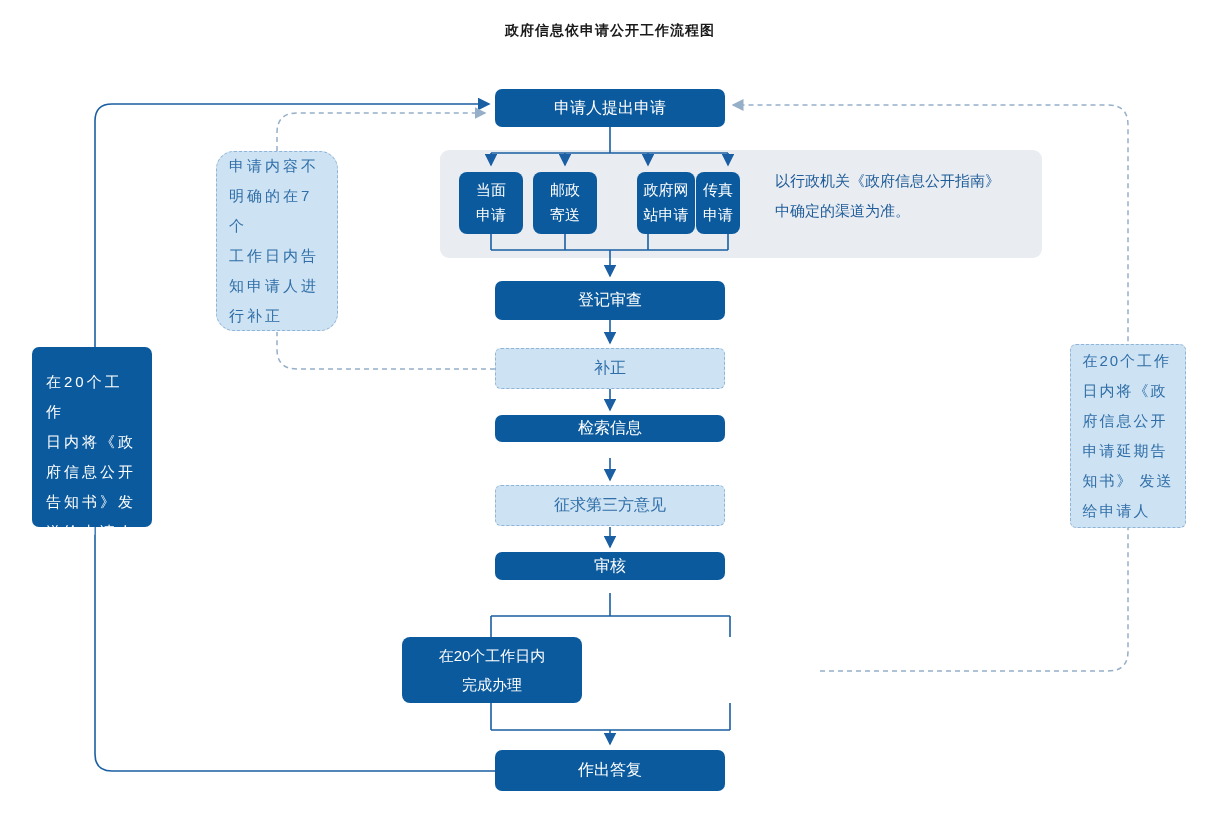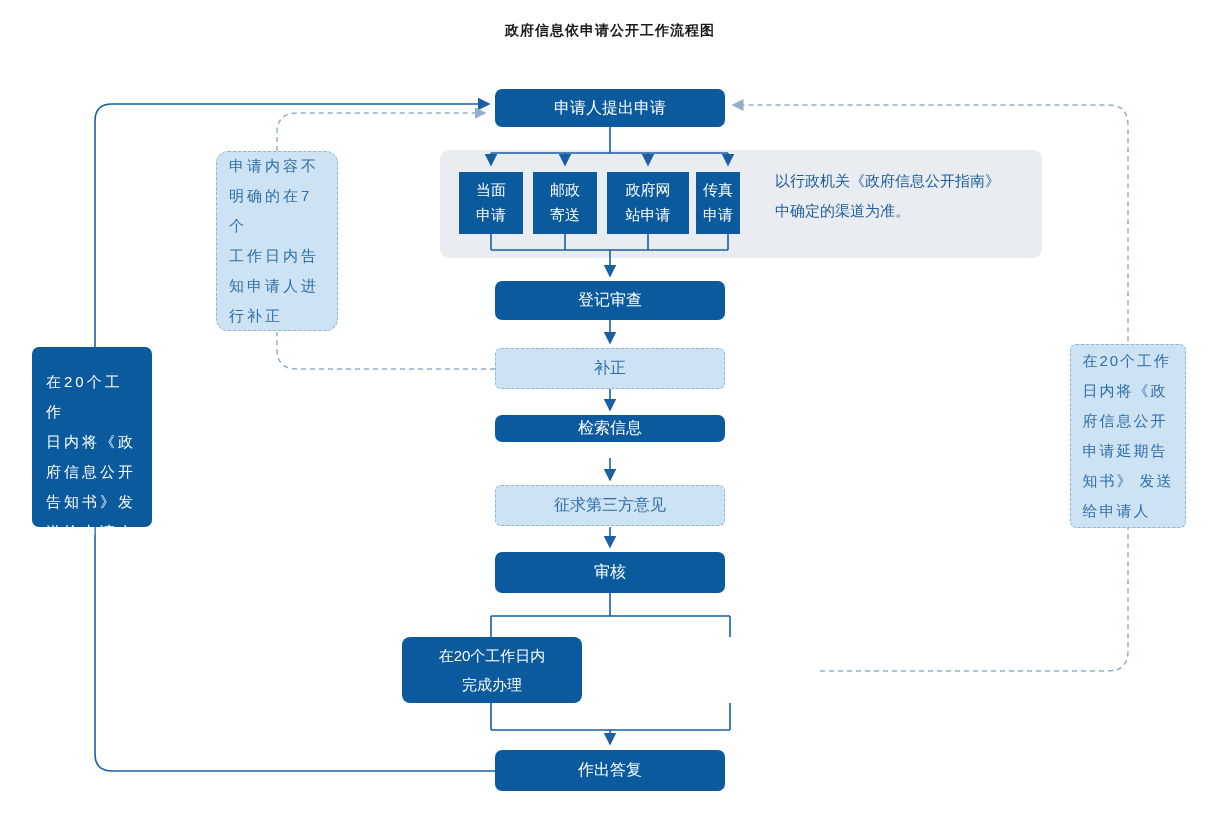--- a/index.html
+++ b/index.html
@@ -19,21 +19,21 @@
   .title{position:absolute;left:0;top:22px;width:100%;text-align:center;
          font-size:14px;font-weight:bold;color:var(--title-text);letter-spacing:1px;}
   svg.wires{position:absolute;left:0;top:0;z-index:1;}
   .container-bg{position:absolute;left:440px;top:150px;width:602px;height:108px;
         background:var(--container-fill);border-radius:9px;z-index:0;}
   .box{position:absolute;box-sizing:border-box;display:flex;align-items:center;justify-content:center;
        text-align:center;border-radius:7px;white-space:pre-line;z-index:2;}
   .dark{background:var(--dark-box);color:#ffffff;}
   .light{background:var(--light-fill);border:1.5px dashed var(--light-border);color:var(--light-text);}
   .chain{left:495px;width:230px;height:39px;font-size:16px;border-radius:7px;}
-  .channel{top:172px;height:62px;font-size:15px;line-height:1.65;border-radius:0;}
+  .channel{top:172px;height:62px;font-size:15px;line-height:1.65;border-radius:8px;}
   .branch{top:637px;height:66px;font-size:15px;line-height:1.95;border-radius:8px;}
   .note{font-size:15px;line-height:2.0;letter-spacing:3px;text-align:justify;}
   .channel-note{position:absolute;left:775px;top:166px;width:260px;z-index:2;
         font-size:15px;line-height:2.0;color:var(--note-text);white-space:pre-line;text-align:left;}
 </style>
 </head>
 <body>
 
 <div class="stage">
 
@@ -73,52 +73,52 @@
       <path d="M820,671 H1108 Q1128,671 1128,651 V125 Q1128,105 1108,105 H733" marker-end="url(#arrd)"></path>
     </g>
   </svg>
 
   <div class="box dark chain" style="top:89px;height:38px;">申请人提出申请</div>
 
   <div class="box dark channel" style="left:459px;width:64px;">当面
 申请</div>
   <div class="box dark channel" style="left:533px;width:64px;">邮政
 寄送</div>
-  <div class="box dark channel" style="left:607px;width:82px;">政府网
+  <div class="box dark channel" style="left:637px;width:58px;">政府网
 站申请</div>
   <div class="box dark channel" style="left:696px;width:44px;">传真
 申请</div>
 
   <div class="channel-note">以行政机关《政府信息公开指南》
 中确定的渠道为准。</div>
 
   <div class="box light chain" style="top:348px;height:41px;border-radius:6px;">补正</div>
 
   <div class="box dark chain" style="top:281px;">登记审查</div>
 
   <div class="box dark chain" style="top:415px;height:27px;font-family:Liberation Mono, monospace;">检索信息</div>
 
   <div class="box light chain" style="top:485px;height:41px;border-radius:6px;">征求第三方意见</div>
 
-  <div class="box dark chain" style="top:552px;height:41px;">审核</div>
+  <div class="box dark chain" style="top:552px;height:28px;">审核</div>
 
   <div class="box dark branch" style="left:402px;width:180px;">在20个工作日内
 完成办理</div>
 
   <div class="box dark chain" style="top:750px;height:41px;">作出答复</div>
 
   <div class="box dark note" style="left:32px;top:347px;width:120px;height:180px;
         align-items:flex-start;padding:20px 14px;justify-content:flex-start;text-align:left;">在20个工作
 日内将《政
 府信息公开
 告知书》发
 送给申请人</div>
 
   <div class="box light note" style="left:216px;top:151px;width:122px;height:180px;
-        border-radius:12px;padding:10px 12px;text-align:left;">申请内容不
+        border-radius:18px;padding:10px 12px;text-align:left;">申请内容不
 明确的在7个
 工作日内告
 知申请人进
 行补正</div>
 
   <div class="box light note" style="left:1070px;top:344px;width:116px;height:184px;
         border-radius:6px;padding:8px 10px;letter-spacing:2px;text-align:left;">在20个工作
 日内将《政
 府信息公开
 申请延期告

